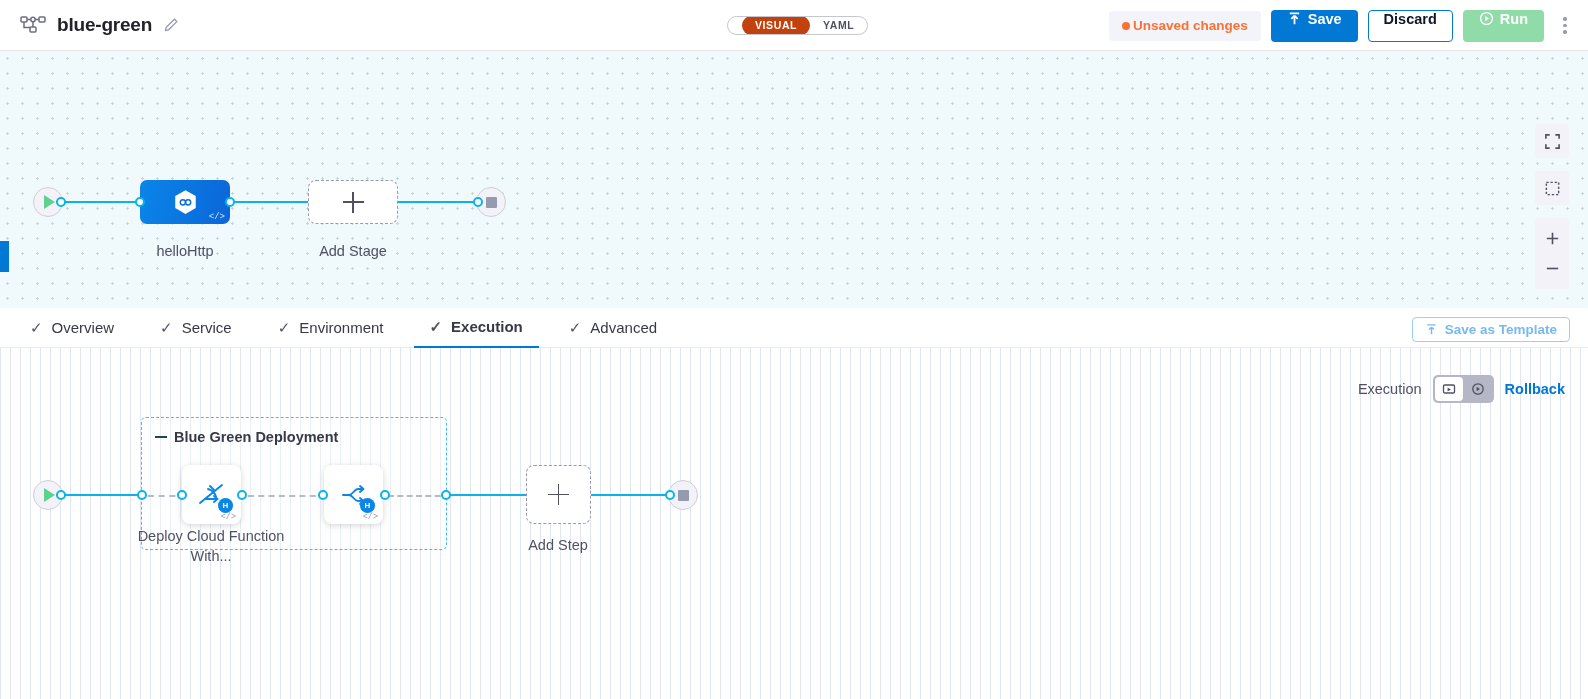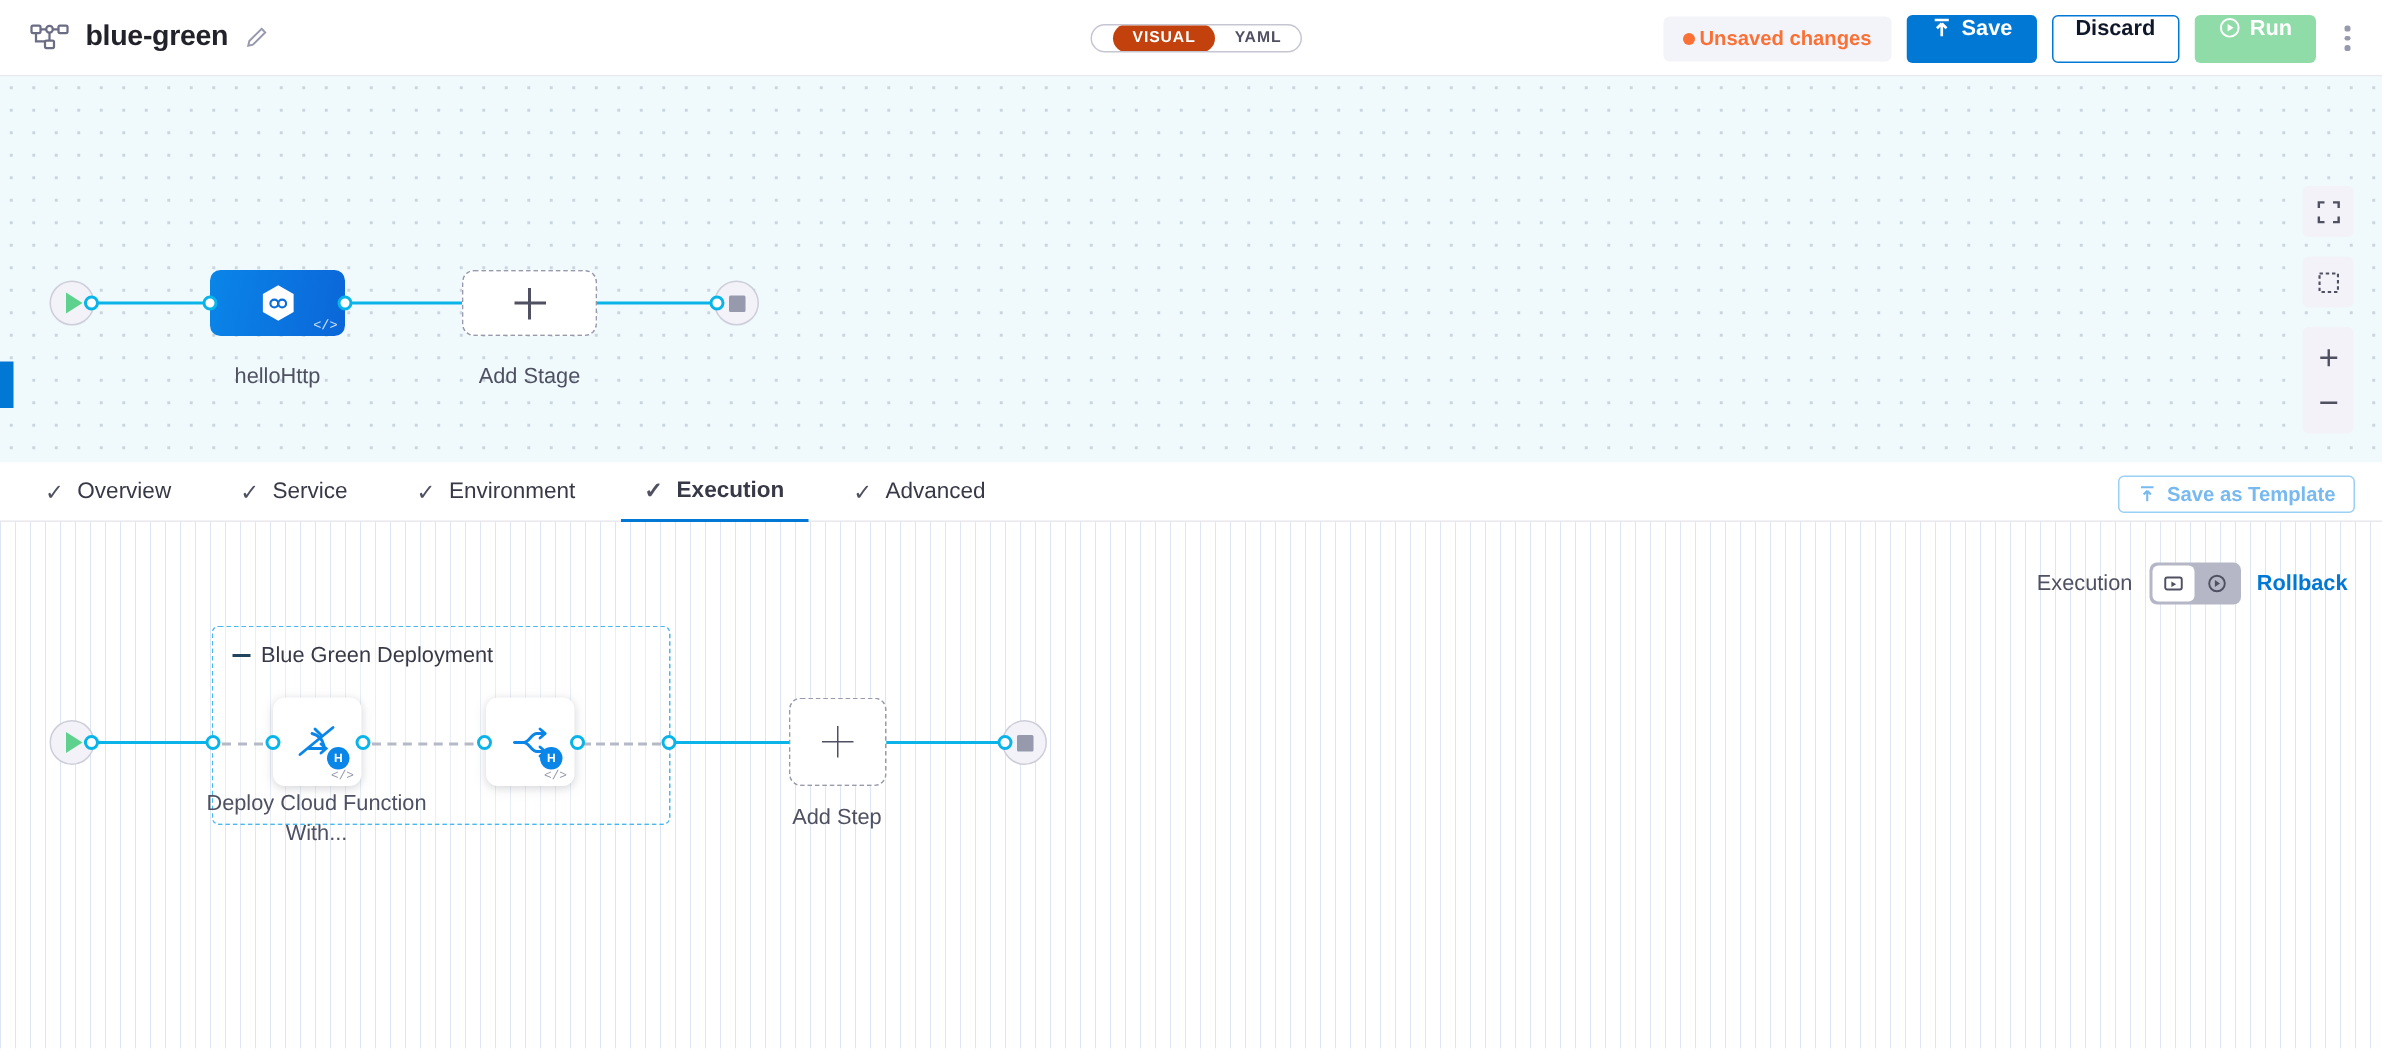--- a/index.html
+++ b/index.html
@@ -180,20 +180,21 @@
     cursor: pointer; color: #4f5162;
   }
   .seg-btn.on { background: #fff; }
   .seg-btn svg { width: 14px; height: 14px; }
   .rollback-link { font-size: 14.5px; color: #0278d5; font-weight: bold; cursor: pointer; }
 
   
   .stepgroup {
     position: absolute; border: 1.4px dashed #4ab8f0; border-radius: 5px;
     background: rgba(255,255,255,0.35);
+    font-weight: bold;
   }
   .sg-title {
     position: absolute; left: 13px; top: 11px;
     display: flex; align-items: center; gap: 7px;
     font-size: 14.5px; color: #383946;
   }
   .sg-dash { width: 12px; height: 2.4px; background: #22435c; display: block; }
 
   .step-card {
     position: absolute; width: 59px; height: 59px; border-radius: 8px;

